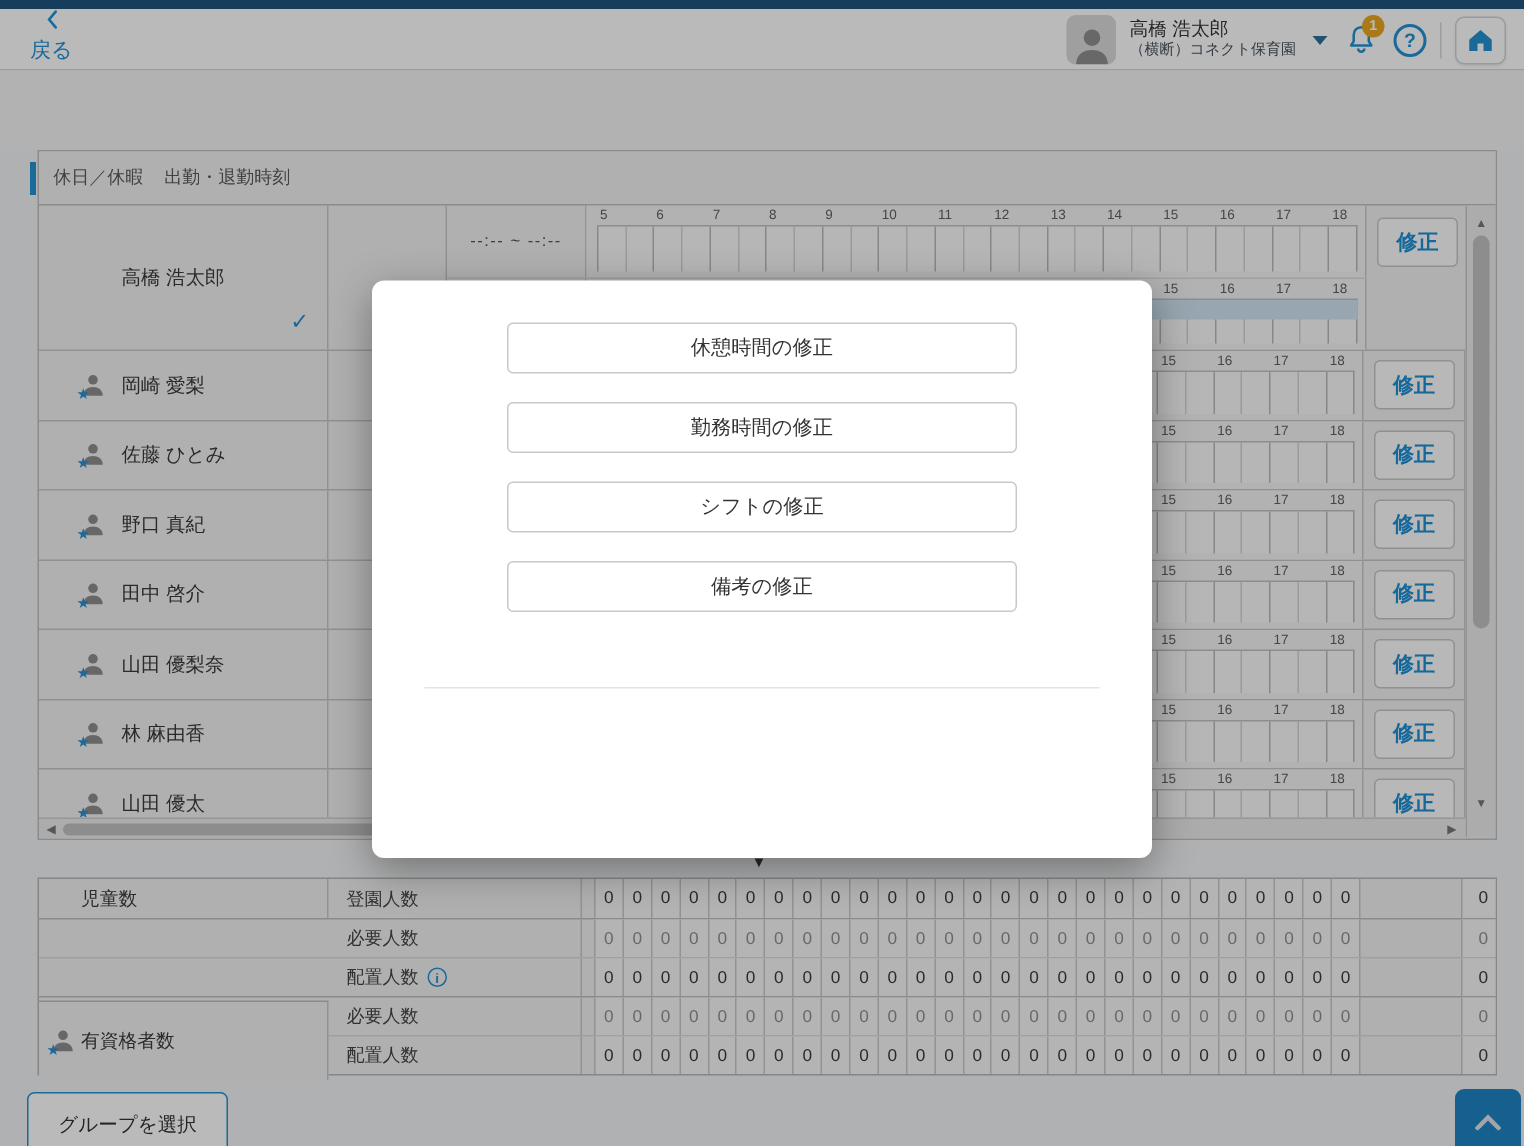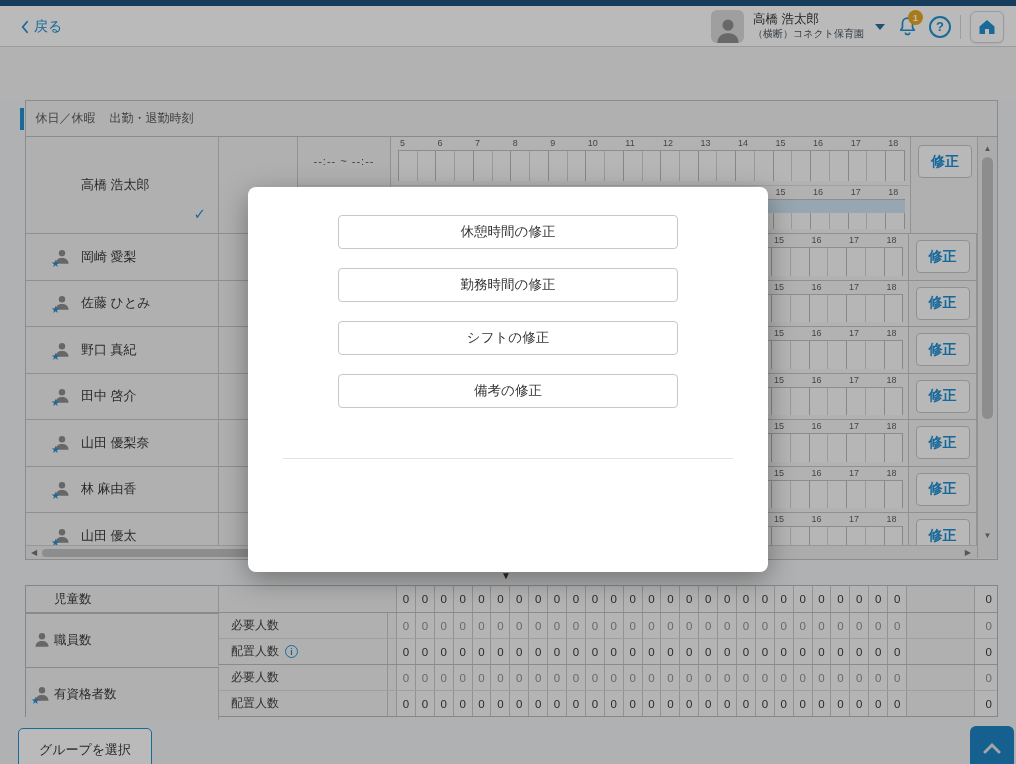--- a/index.html
+++ b/index.html
@@ -3,21 +3,21 @@
 <meta charset="utf-8">
 <style>
   * { margin:0; padding:0; box-sizing:border-box; }
   html,body { width:1016px; height:764px; overflow:hidden; }
   body { font-family:"Liberation Sans","DejaVu Sans",sans-serif; background:#f2f3f4; position:relative; }
   .page { position:absolute; inset:0; width:1016px; height:764px; background:#f2f3f4; }
 
   
   .topstrip { position:absolute; left:0; top:0; width:1016px; height:6px; background:#1f547e; }
   .appbar { position:absolute; left:0; top:6px; width:1016px; height:41px; background:#fff; border-bottom:1px solid #d8d8d8; }
-  .back-link { position:absolute; left:20px; top:0; height:41px; display:flex; align-items:center; gap:5px; color:#2492d2; font-size:14px; cursor:pointer; }
+  .back-link { position:absolute; left:20px; top:0; height:41px; display:flex; align-items:center; gap:5px; color:#2492d2; font-size:14px; cursor:pointer;flex-direction:column; }
   .logo { position:absolute; left:50%; top:0; transform:translateX(-50%); height:41px; display:flex; align-items:center; gap:6px; }
   .logo-title { color:#1c3f5e; font-size:16px; font-weight:bold; letter-spacing:2px; }
   .logo-sub { color:#2492d2; font-size:10px; font-weight:bold; margin-left:2px; }
   .user-area { position:absolute; right:12px; top:0; height:41px; display:flex; align-items:center; gap:9px; }
   .avatar { width:33px; height:33px; border-radius:6px; background:#dadada; display:flex; align-items:flex-end; justify-content:center; overflow:hidden; }
   .user-names { line-height:1.25; }
   .user-name { font-size:12.5px; color:#333; }
   .user-org { font-size:10px; color:#4a5560; }
   .caret-down { width:0; height:0; border:5px solid transparent; border-top:6px solid #2f6e9c; border-bottom:0; margin-left:2px; }
   .bell-wrap { position:relative; width:26px; height:26px; display:flex; align-items:center; justify-content:center; cursor:pointer; }
@@ -829,20 +829,23 @@
       <span class="hthumb"></span>
       <span class="arr h-right">▶</span>
     </div>
   </div>
 
   <div class="scroll-hint">▼</div>
 
   <div class="summary" id="summary">
     <div id="summary-rows">
         <div class="sum-row">
+          <div class="sum-label">
+            <span>登園人数</span>
+          </div>
           <div class="sum-cells">
             <div class="sum-cell">0</div>
             <div class="sum-cell">0</div>
             <div class="sum-cell">0</div>
             <div class="sum-cell">0</div>
             <div class="sum-cell">0</div>
             <div class="sum-cell">0</div>
             <div class="sum-cell">0</div>
             <div class="sum-cell">0</div>
             <div class="sum-cell">0</div>
@@ -1009,29 +1012,20 @@
             <div class="sum-cell">0</div>
             <div class="sum-cell">0</div>
             <div class="sum-cell">0</div>
           </div>
           <div class="sum-gap"></div>
           <div class="sum-total">0</div>
         </div>
       </div>
   <div class="sum-group" style="top: 0px; height: 26px;">
         <span class="gname">児童数</span>
-      </div>
-      <div class="sum-group gb" style="top: 27px; height: 53px;">
-        <span class="picon">
-          <svg class="psvg" viewBox="0 0 16 16">
-            <circle cx="8" cy="4.2" r="3.2" fill="#8e8e8e"></circle>
-            <path d="M1.5 14.8 C1.5 11 4.4 9 8 9 C11.6 9 14.5 11 14.5 14.8 Z" fill="#8e8e8e"></path>
-          </svg>
-        </span>
-        <span class="gname">職員数</span>
       </div>
       <div class="sum-group gb" style="top: 81px; height: 53px;">
         <span class="picon">
           <svg class="psvg" viewBox="0 0 16 16">
             <circle cx="8" cy="4.2" r="3.2" fill="#8e8e8e"></circle>
             <path d="M1.5 14.8 C1.5 11 4.4 9 8 9 C11.6 9 14.5 11 14.5 14.8 Z" fill="#8e8e8e"></path>
           </svg>
           <i class="pstar">★</i>
         </span>
         <span class="gname">有資格者数</span>

